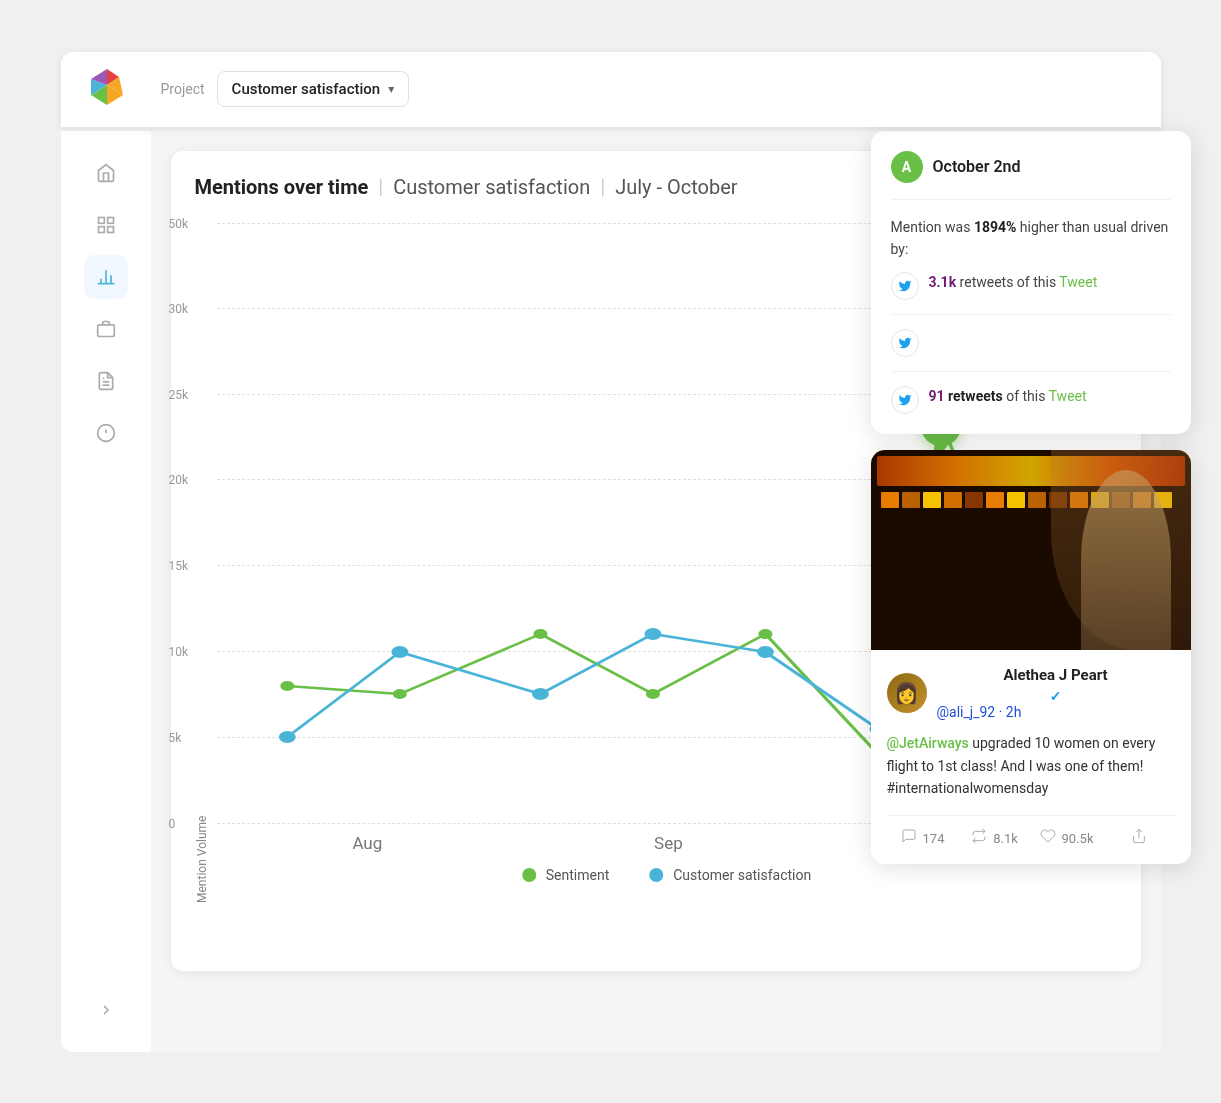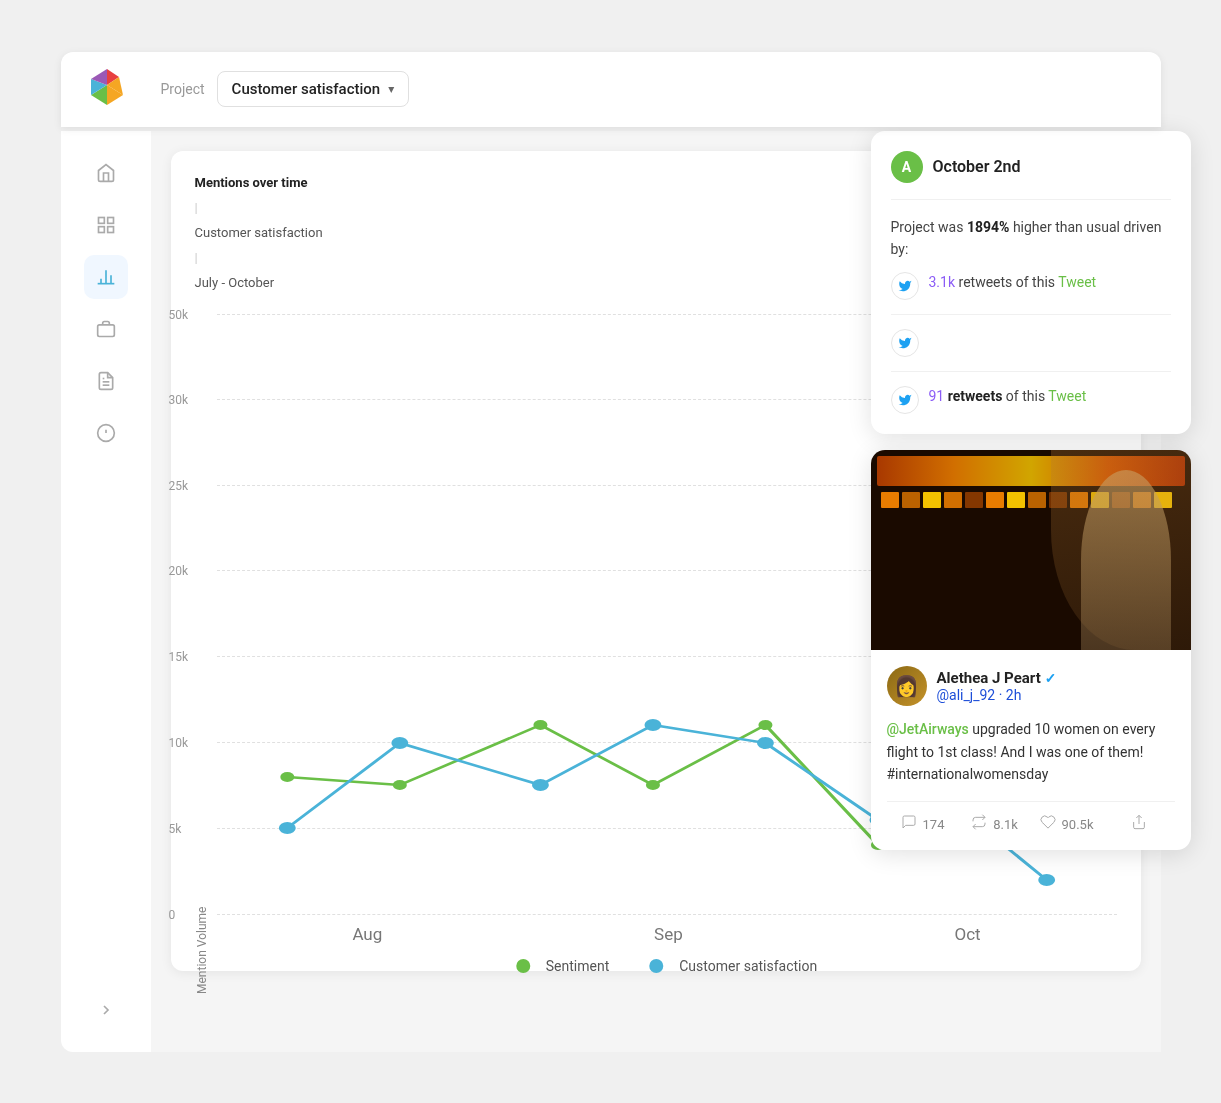--- a/index.html
+++ b/index.html
@@ -125,23 +125,22 @@
       padding: 24px;
       box-shadow: 0 2px 12px rgba(0,0,0,0.07);
       height: 820px;
       position: relative;
     }
     .chart-header {
       display: flex;
       align-items: flex-start;
       gap: 10px;
       margin-bottom: 24px;
-      font-size: 13px;
+      font-size: 20px;
       color: #333;
-      flex-direction: column;
     }
     .chart-header-title {
       font-weight: 700;
       color: #222;
     }
     .chart-header-sep {
       color: #ccc;
     }
     .chart-header-sub {
       color: #555;
@@ -217,21 +216,21 @@
       bottom: 20px;
       left: 50%;
       transform: translateX(-50%);
       display: flex;
       gap: 40px;
       align-items: center;
     }
     .legend-item {
       display: flex;
       align-items: center;
-      gap: 16px;
+      gap: 10px;
       font-size: 14px;
       color: #555;
     }
     .legend-dot {
       width: 14px;
       height: 14px;
       border-radius: 50%;
     }
 
     
@@ -306,21 +305,21 @@
       border: 1px solid #e5e5e5;
       border-radius: 50%;
       display: flex;
       align-items: center;
       justify-content: center;
       flex-shrink: 0;
       color: #1da1f2;
       font-size: 13px;
     }
     .green { color: #6abf47; }
-    .green-bold { color: #8b5cf6; font-weight: 400; }
+    .green-bold { color: #701a75; font-weight: 700; }
 
     
     .tweet-card {
       background: #fff;
       border-radius: 14px;
       overflow: hidden;
       box-shadow: 0 4px 24px rgba(0,0,0,0.12);
     }
     
     .airport-bg {
@@ -352,20 +351,21 @@
       font-size: 16px;
     }
     .tweet-user-info { flex: 1; }
     .tweet-name {
       font-size: 15px;
       font-weight: 700;
       color: #222;
       display: flex;
       align-items: center;
       gap: 4px;
+      flex-direction: column;
     }
     .verified-badge {
       color: #1da1f2;
       font-size: 14px;
     }
     .tweet-handle {
       font-size: 14px;
       color: #1d4ed8;
     }
     .tweet-text {
@@ -600,21 +600,21 @@
       <div class="floating-panels">
 
         <div class="tooltip-panel">
           <div class="tooltip-header">
             <div class="tooltip-avatar">
               <span>A</span>
             </div>
             <span class="tooltip-date">October 2nd</span>
           </div>
           <div class="tooltip-body">
-            <span>Project was </span><strong>1894%</strong><span> higher than usual driven by:</span>
+            <span>Mention was </span><strong>1894%</strong><span> higher than usual driven by:</span>
 
             <div class="tooltip-row">
               <div class="twitter-icon">
                 <svg width="14" height="14" viewBox="0 0 24 24" fill="#1da1f2">
                     <path d="M23 3a10.9 10.9 0 0 1-3.14 1.53 4.48 4.48 0 0 0-7.86 3v1A10.66 10.66 0 0 1 3 4s-4 9 5 13a11.64 11.64 0 0 1-7 2c9 5 20 0 20-11.5a4.5 4.5 0 0 0-.08-.83A7.72 7.72 0 0 0 23 3z"></path>
                   </svg>
               </div>
               <div>
                 <span class="green-bold">3.1k</span>
                 <span> retweets of this </span>

